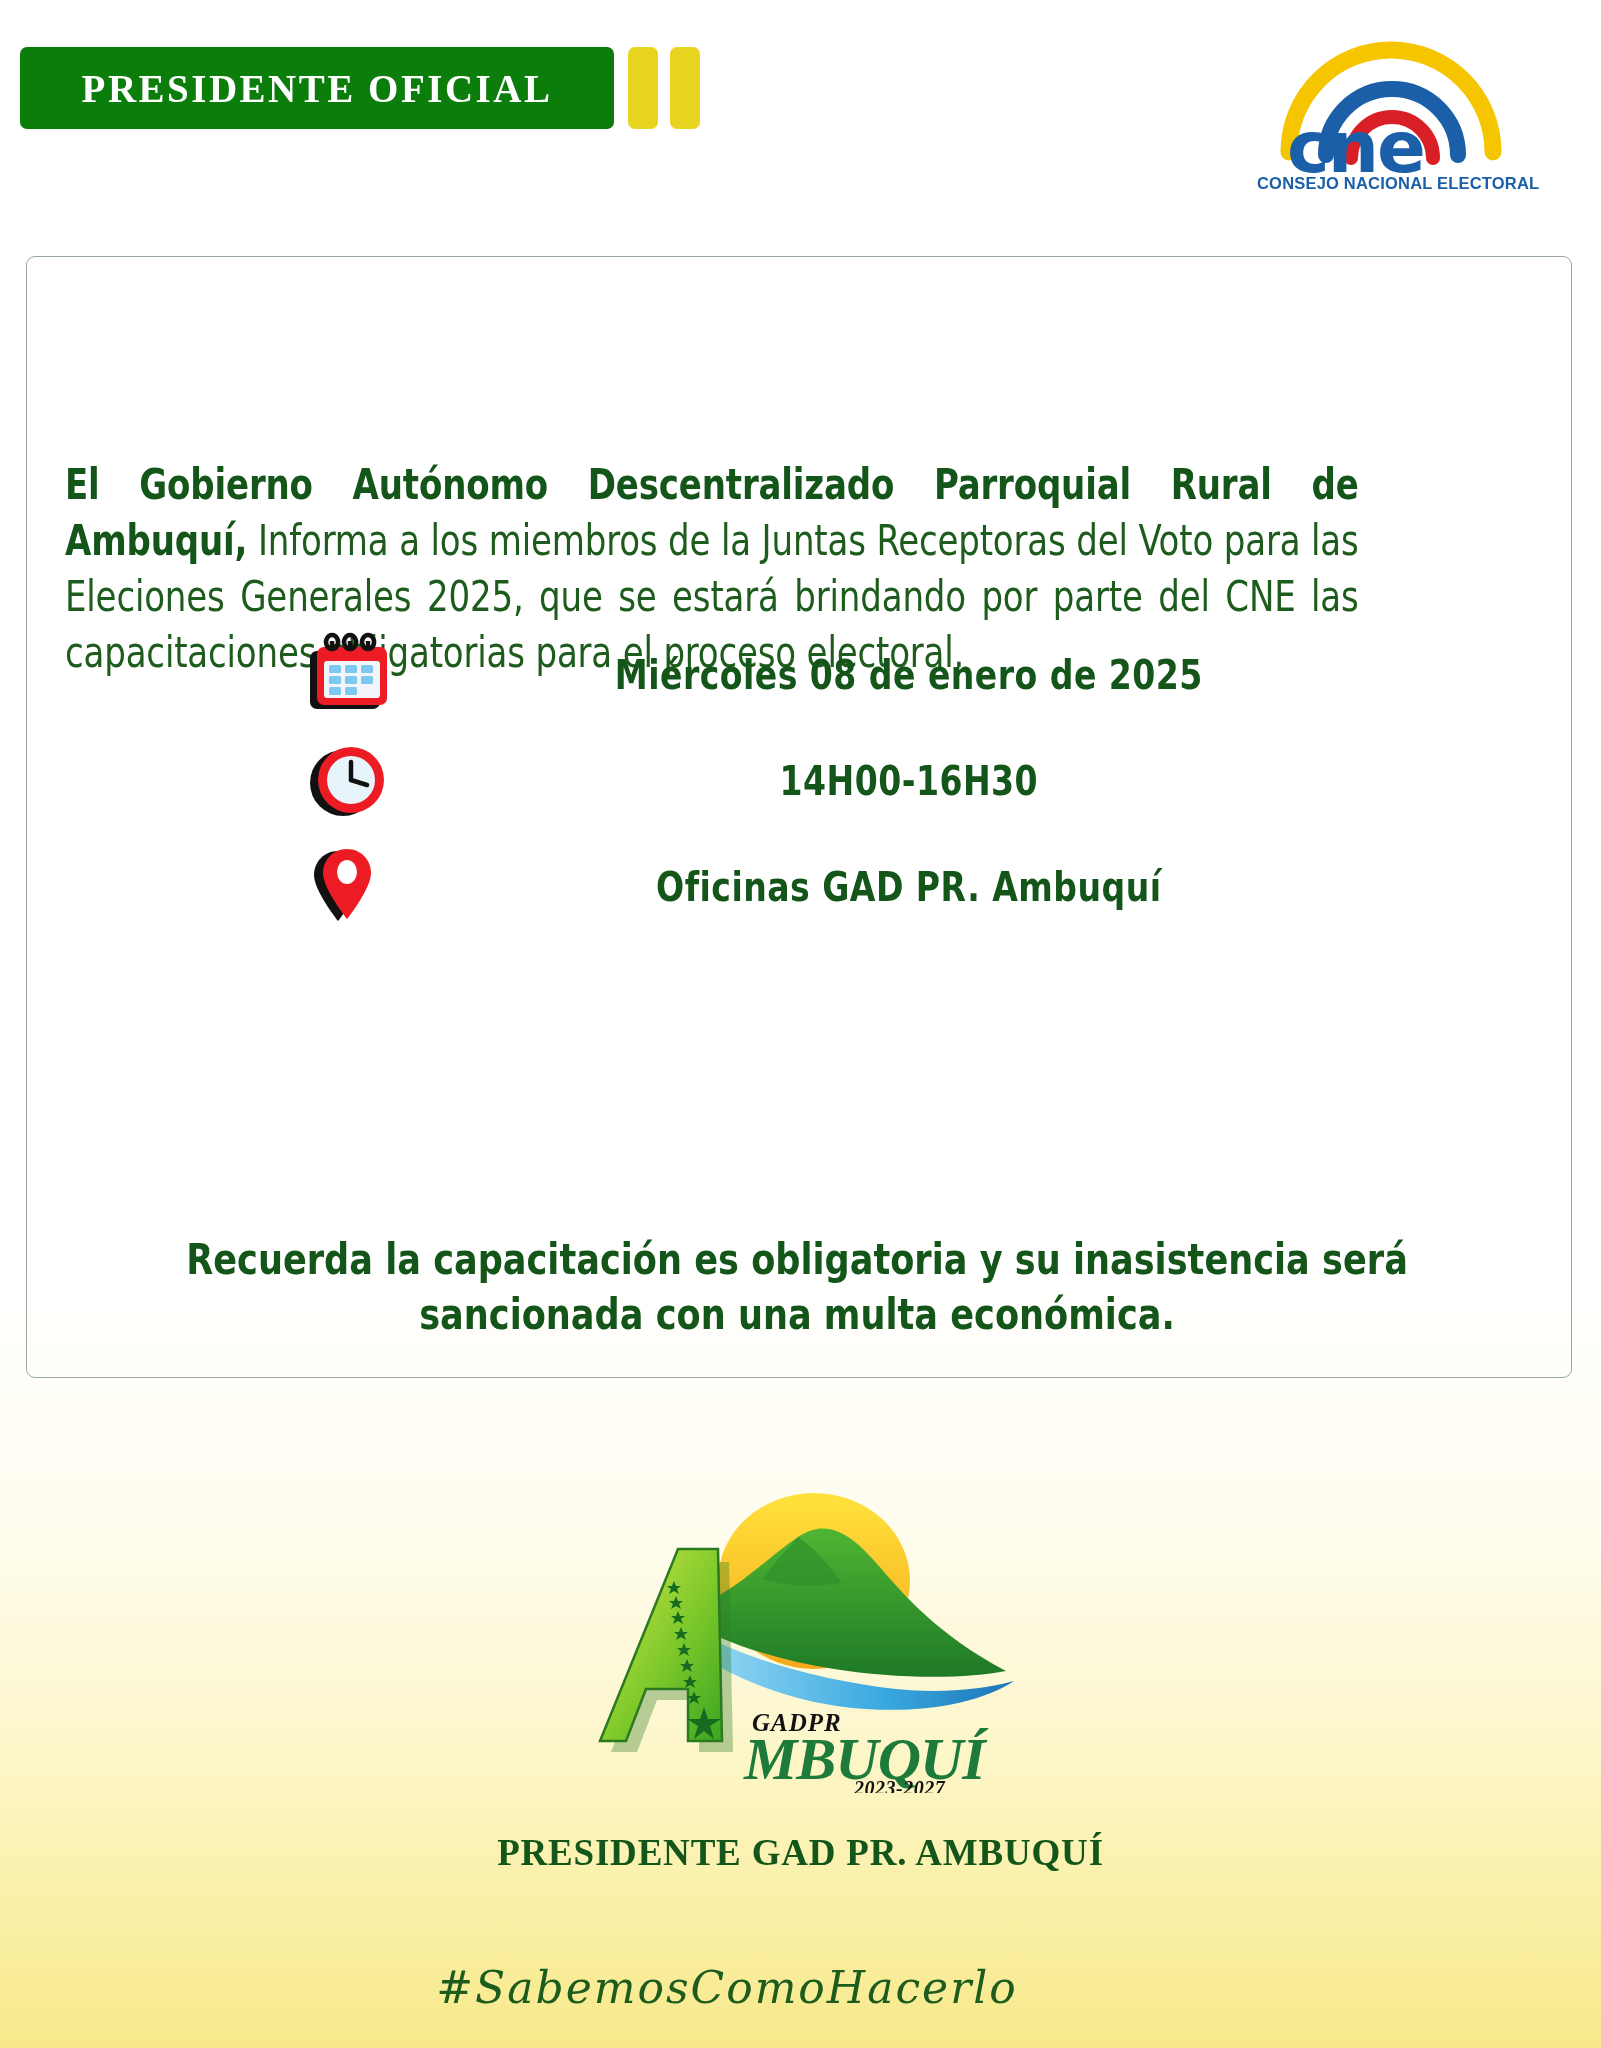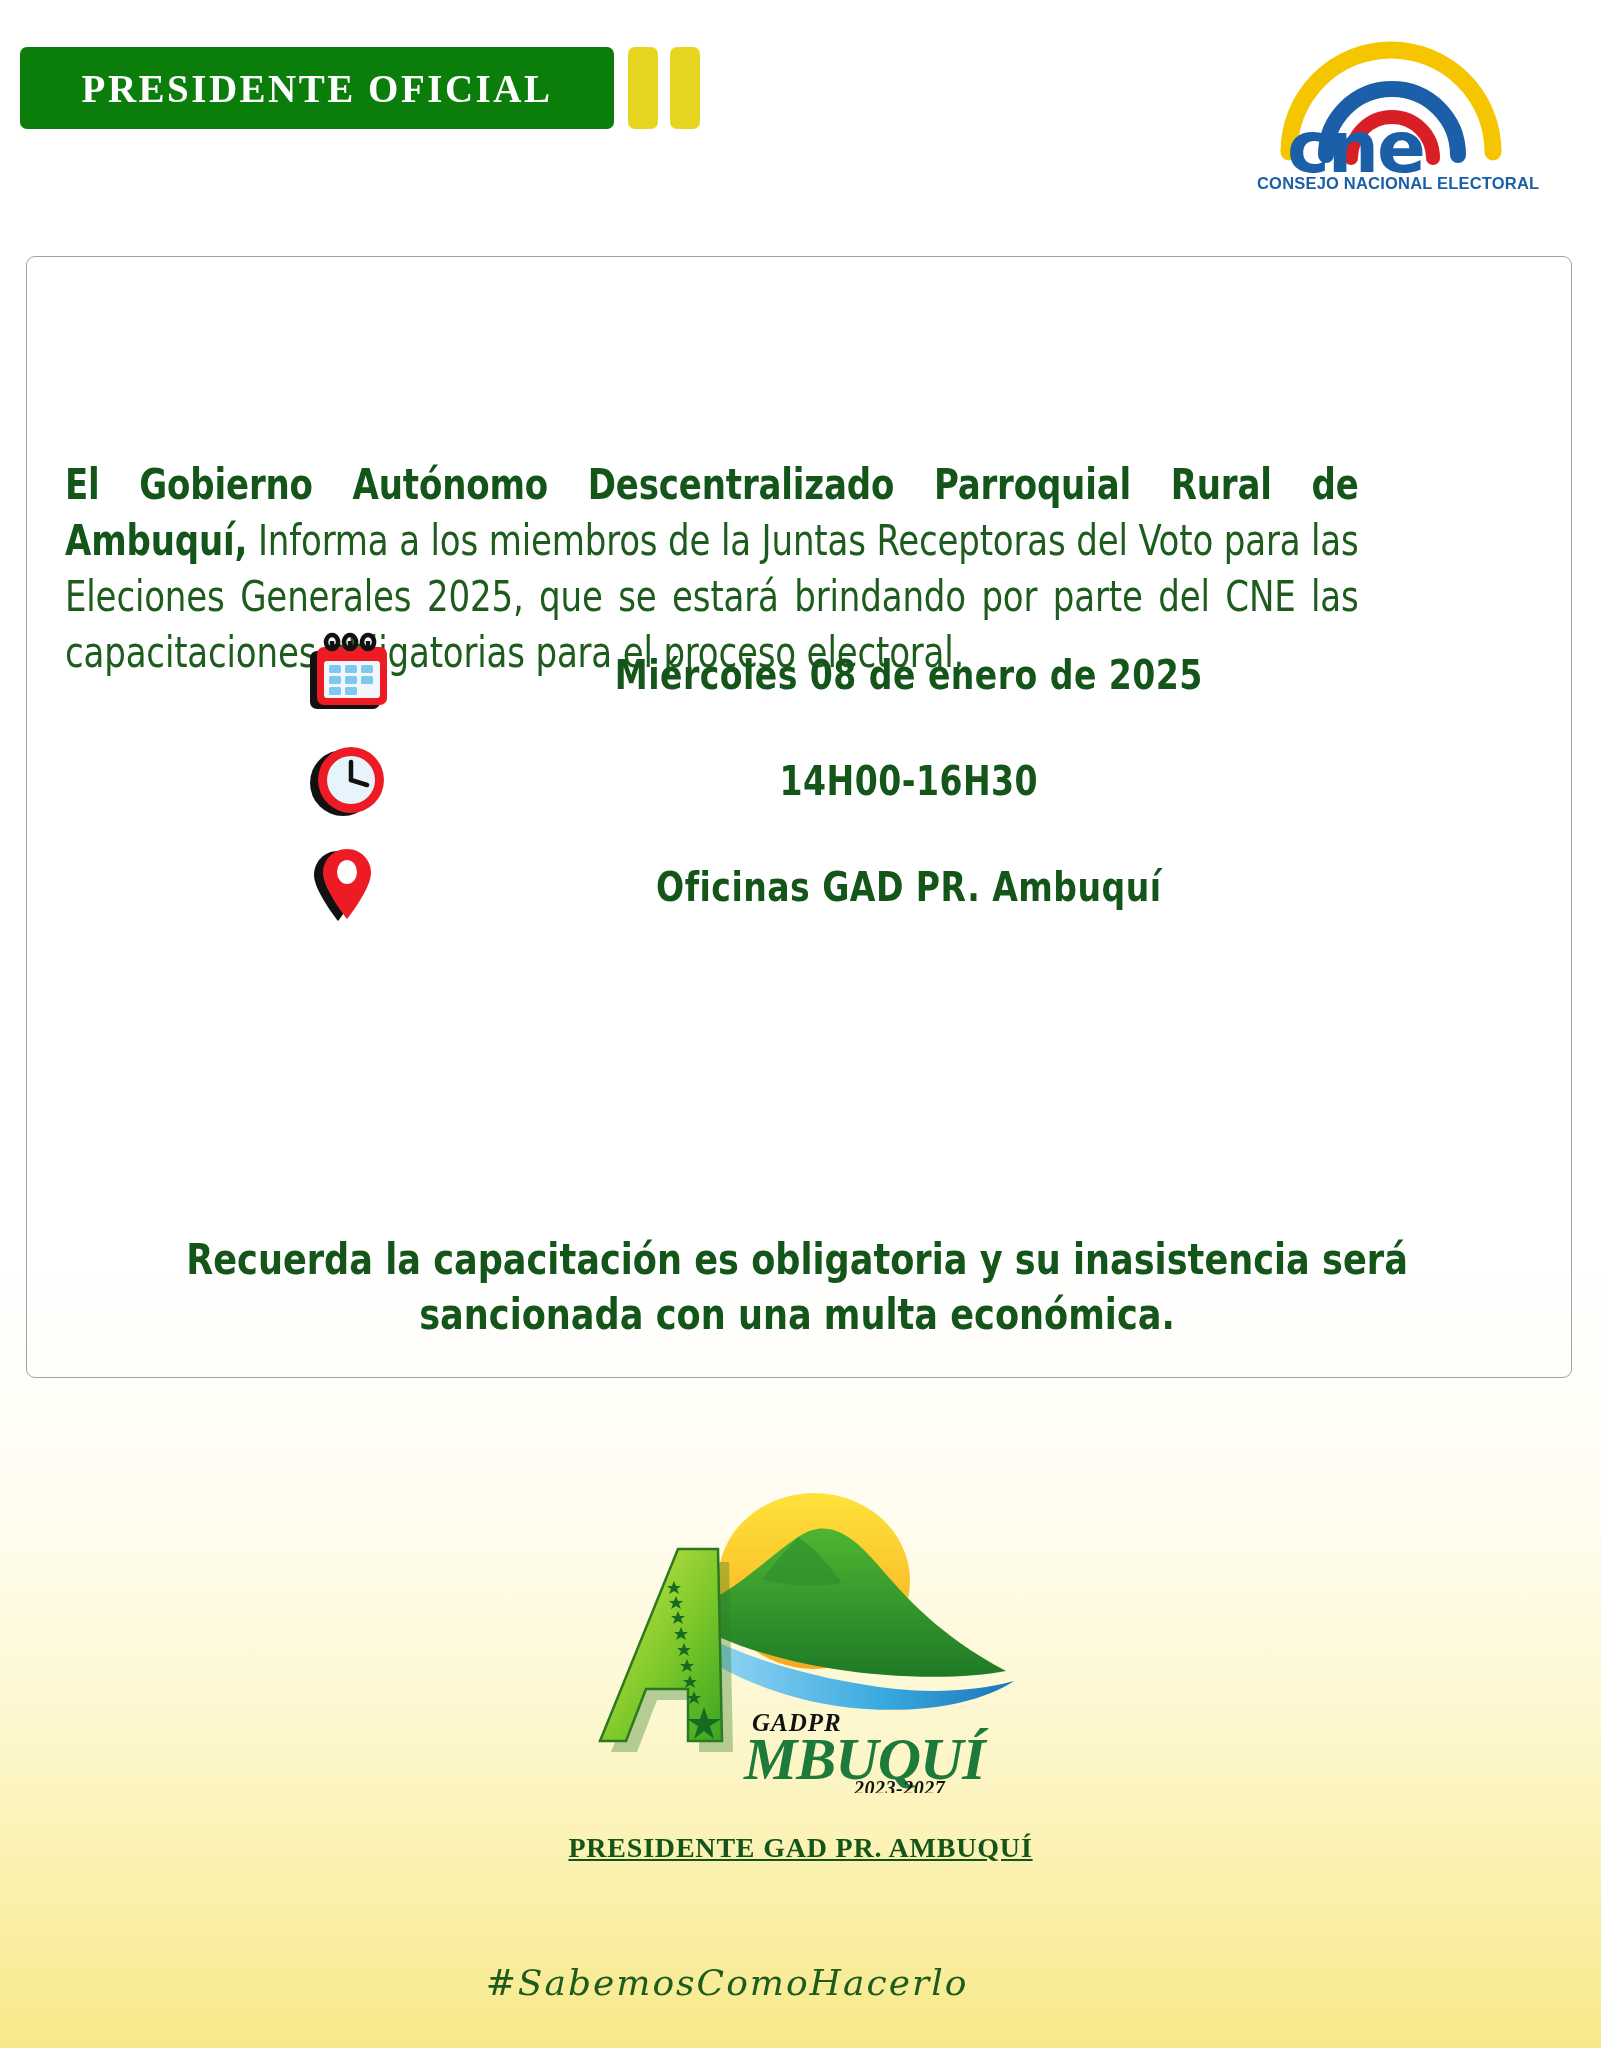--- a/index.html
+++ b/index.html
@@ -165,31 +165,31 @@
     left: 0;
     top: 1833px;
     width: 1601px;
     text-align: center;
     font-family: "Liberation Serif", serif;
     font-weight: bold;
     color: #14551a;
     line-height: 1.08;
   }
   .sig-name  { font-size: 33px; letter-spacing: 0.4px; }
-  .sig-title { font-size: 28px; letter-spacing: 0.8px; text-decoration: underline; }
+  .sig-title { font-size: 37px; letter-spacing: 0.8px; }
 
   .hashtag {
     position: absolute;
     left: 0;
     top: 1962px;
     width: 1454px;
     text-align: center;
     font-family: "DejaVu Serif", serif;
     font-style: italic;
-    font-size: 36px;
+    font-size: 44px;
     color: #1d5c1d;
     letter-spacing: 2px;
   }
 </style>
 </head>
 <body>
 
 <div class="header">
 
   <div class="banner">

